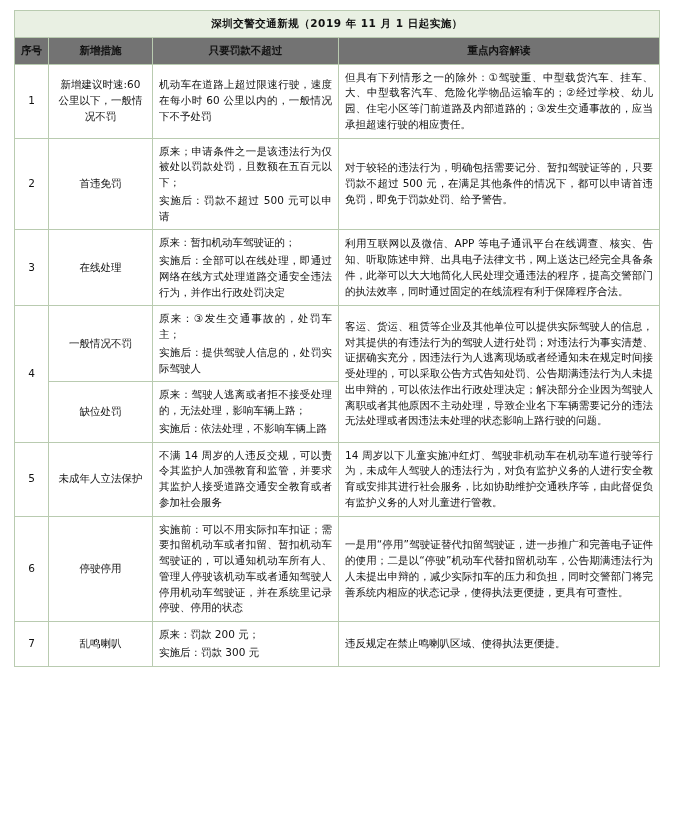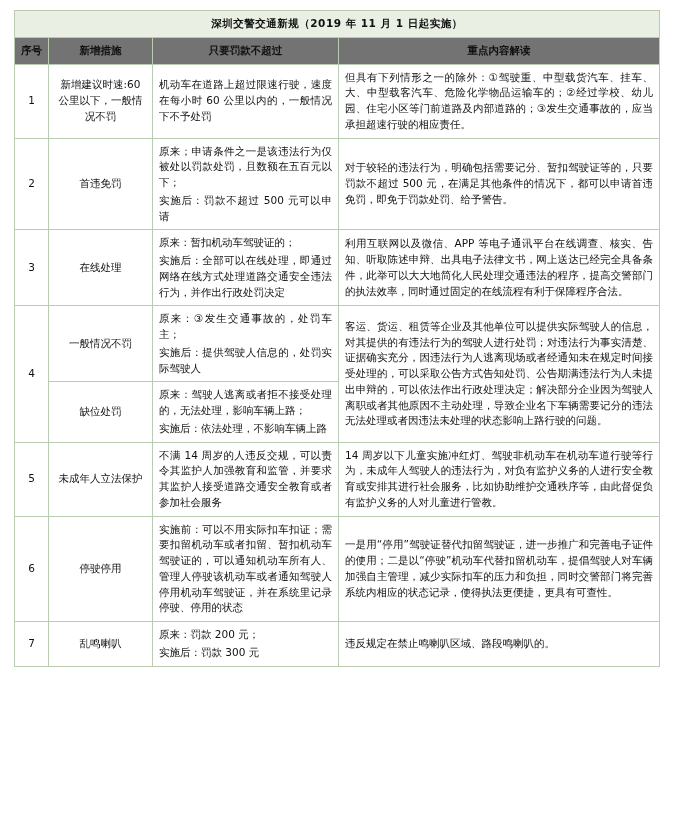--- a/index.html
+++ b/index.html
@@ -144,27 +144,27 @@
         <td class="num">5</td>
         <td class="measure">未成年人立法保护</td>
         <td class="change">不满 14 周岁的人违反交规，可以责令其监护人加强教育和监管，并要求其监护人接受道路交通安全教育或者参加社会服务</td>
         <td class="detail">14 周岁以下儿童实施冲红灯、驾驶非机动车在机动车道行驶等行为，未成年人驾驶人的违法行为，对负有监护义务的人进行安全教育或安排其进行社会服务，比如协助维护交通秩序等，由此督促负有监护义务的人对儿童进行管教。</td>
       </tr>
 
       <tr>
         <td class="num">6</td>
         <td class="measure">停驶停用</td>
         <td class="change">实施前：可以不用实际扣车扣证；需要扣留机动车或者扣留、暂扣机动车驾驶证的，可以通知机动车所有人、管理人停驶该机动车或者通知驾驶人停用机动车驾驶证，并在系统里记录停驶、停用的状态</td>
-        <td class="detail">一是用“停用”驾驶证替代扣留驾驶证，进一步推广和完善电子证件的使用；二是以“停驶”机动车代替扣留机动车，提倡驾驶人对车辆加强自主管理，减少实际扣车的压力和负担，同时交警部门将完善系统内相应的状态记录，使得执法更便捷，更具有可查性。</td>
+        <td class="detail">一是用“停用”驾驶证替代扣留驾驶证，进一步推广和完善电子证件的使用；二是以“停驶”机动车代替扣留机动车，公告期满违法行为人未提出申辩的，减少实际扣车的压力和负担，同时交警部门将完善系统内相应的状态记录，使得执法更便捷，更具有可查性。</td>
       </tr>
 
       <tr>
         <td class="num">7</td>
         <td class="measure">乱鸣喇叭</td>
         <td class="change">
             <div class="p">原来：罚款 200 元；</div>
             <div class="p">实施后：罚款 300 元</div>
           </td>
-        <td class="detail">违反规定在禁止鸣喇叭区域、路段鸣喇叭的。</td>
+        <td class="detail">违反规定在禁止鸣喇叭区域、使得执法更便捷。</td>
       </tr>
     </tbody>
   </table>
 </div>
 
 </body></html>

